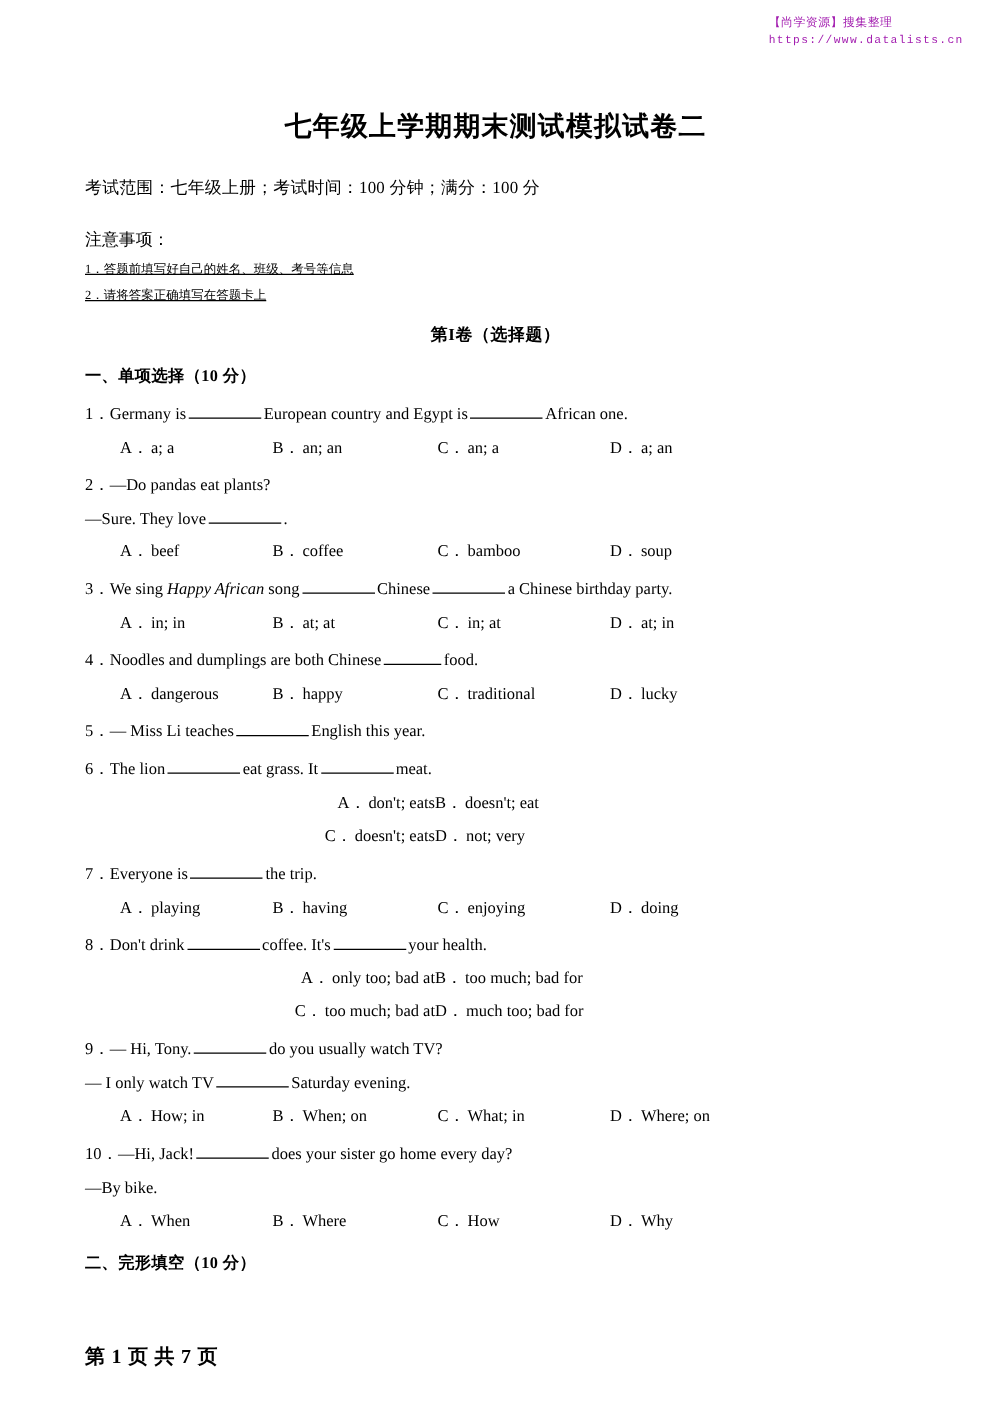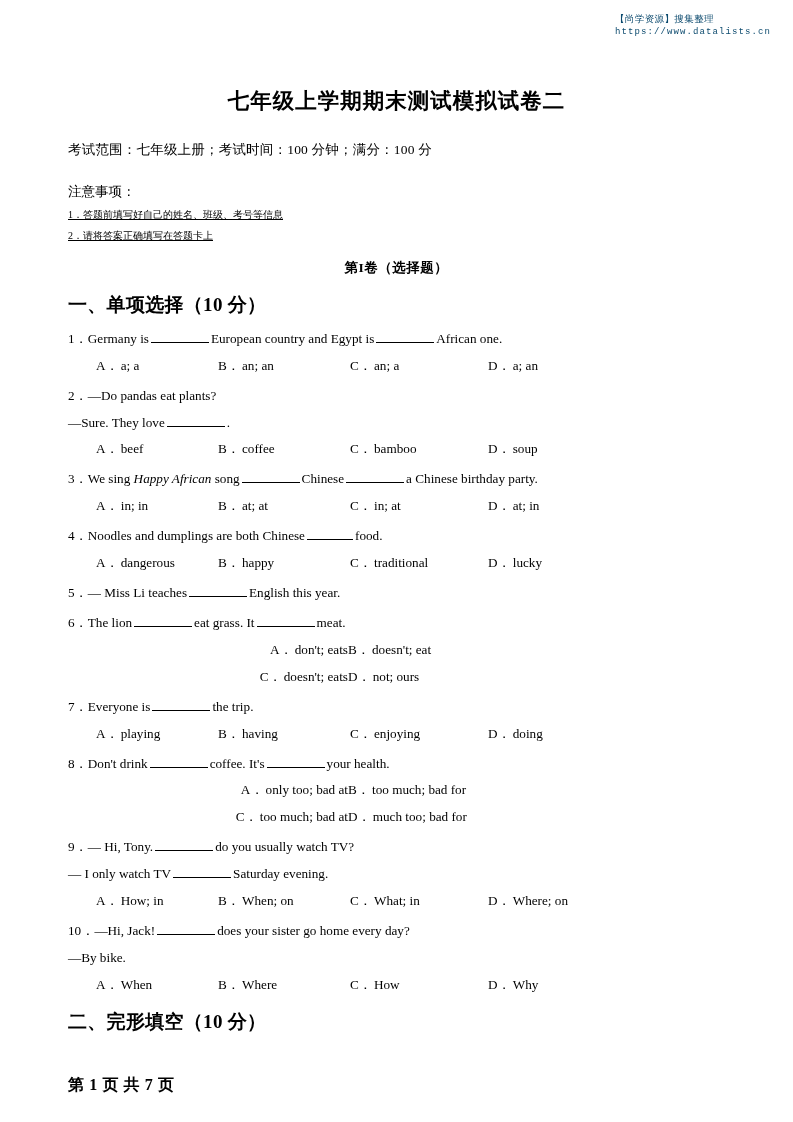--- a/index.html
+++ b/index.html
@@ -22,21 +22,21 @@
     box-sizing: border-box;
     padding: 0 68px;
   }
 
   
   .watermark {
     position: absolute;
     top: 12px;
     right: 22px;
     text-align: left;
-    color: #0c4a6e;
+    color: #a21caf;
     line-height: 1.45;
     user-select: none;
   }
   .watermark .wm-line1 {
     font-size: 9.5px;
     letter-spacing: 0.4px;
     font-family: "Liberation Sans", sans-serif;
   }
   .watermark .wm-line2 {
     font-size: 9px;
@@ -74,21 +74,21 @@
   .paper-part {
     text-align: center;
     font-size: 13.5px;
     font-weight: bold;
     margin-top: 16px;
     letter-spacing: 0.5px;
   }
 
   
   .section-heading {
-    font-size: 19px;
+    font-size: 13px;
     font-weight: bold;
     margin-top: 15px;
     letter-spacing: 0.3px;
   }
 
   
   .question {
     margin-top: 12px;
   }
   .q-stem {
@@ -221,21 +221,21 @@
   </div>
 
   <div class="question">
     <div class="q-stem indent"><span>6．</span><span>The lion</span><span class="blank w-med"></span><span>eat grass. It</span><span class="blank w-med"></span><span>meat.</span></div>
     <div class="options cols2">
       <div class="opt"><span class="opt-letter">A．</span><span>don't; eats</span></div>
       <div class="opt"><span class="opt-letter">B．</span><span>doesn't; eat</span></div>
     </div>
     <div class="options cols2">
       <div class="opt"><span class="opt-letter">C．</span><span>doesn't; eats</span></div>
-      <div class="opt"><span class="opt-letter">D．</span><span>not; ours</span></div>
+      <div class="opt"><span class="opt-letter">D．</span><span>not; very</span></div>
     </div>
   </div>
 
   <div class="question">
     <div class="q-stem indent"><span>7．</span><span>Everyone is</span><span class="blank w-med"></span><span>the trip.</span></div>
     <div class="options cols4">
       <div class="opt"><span class="opt-letter">A．</span><span>playing</span></div>
       <div class="opt"><span class="opt-letter">B．</span><span>having</span></div>
       <div class="opt"><span class="opt-letter">C．</span><span>enjoying</span></div>
       <div class="opt"><span class="opt-letter">D．</span><span>doing</span></div>

